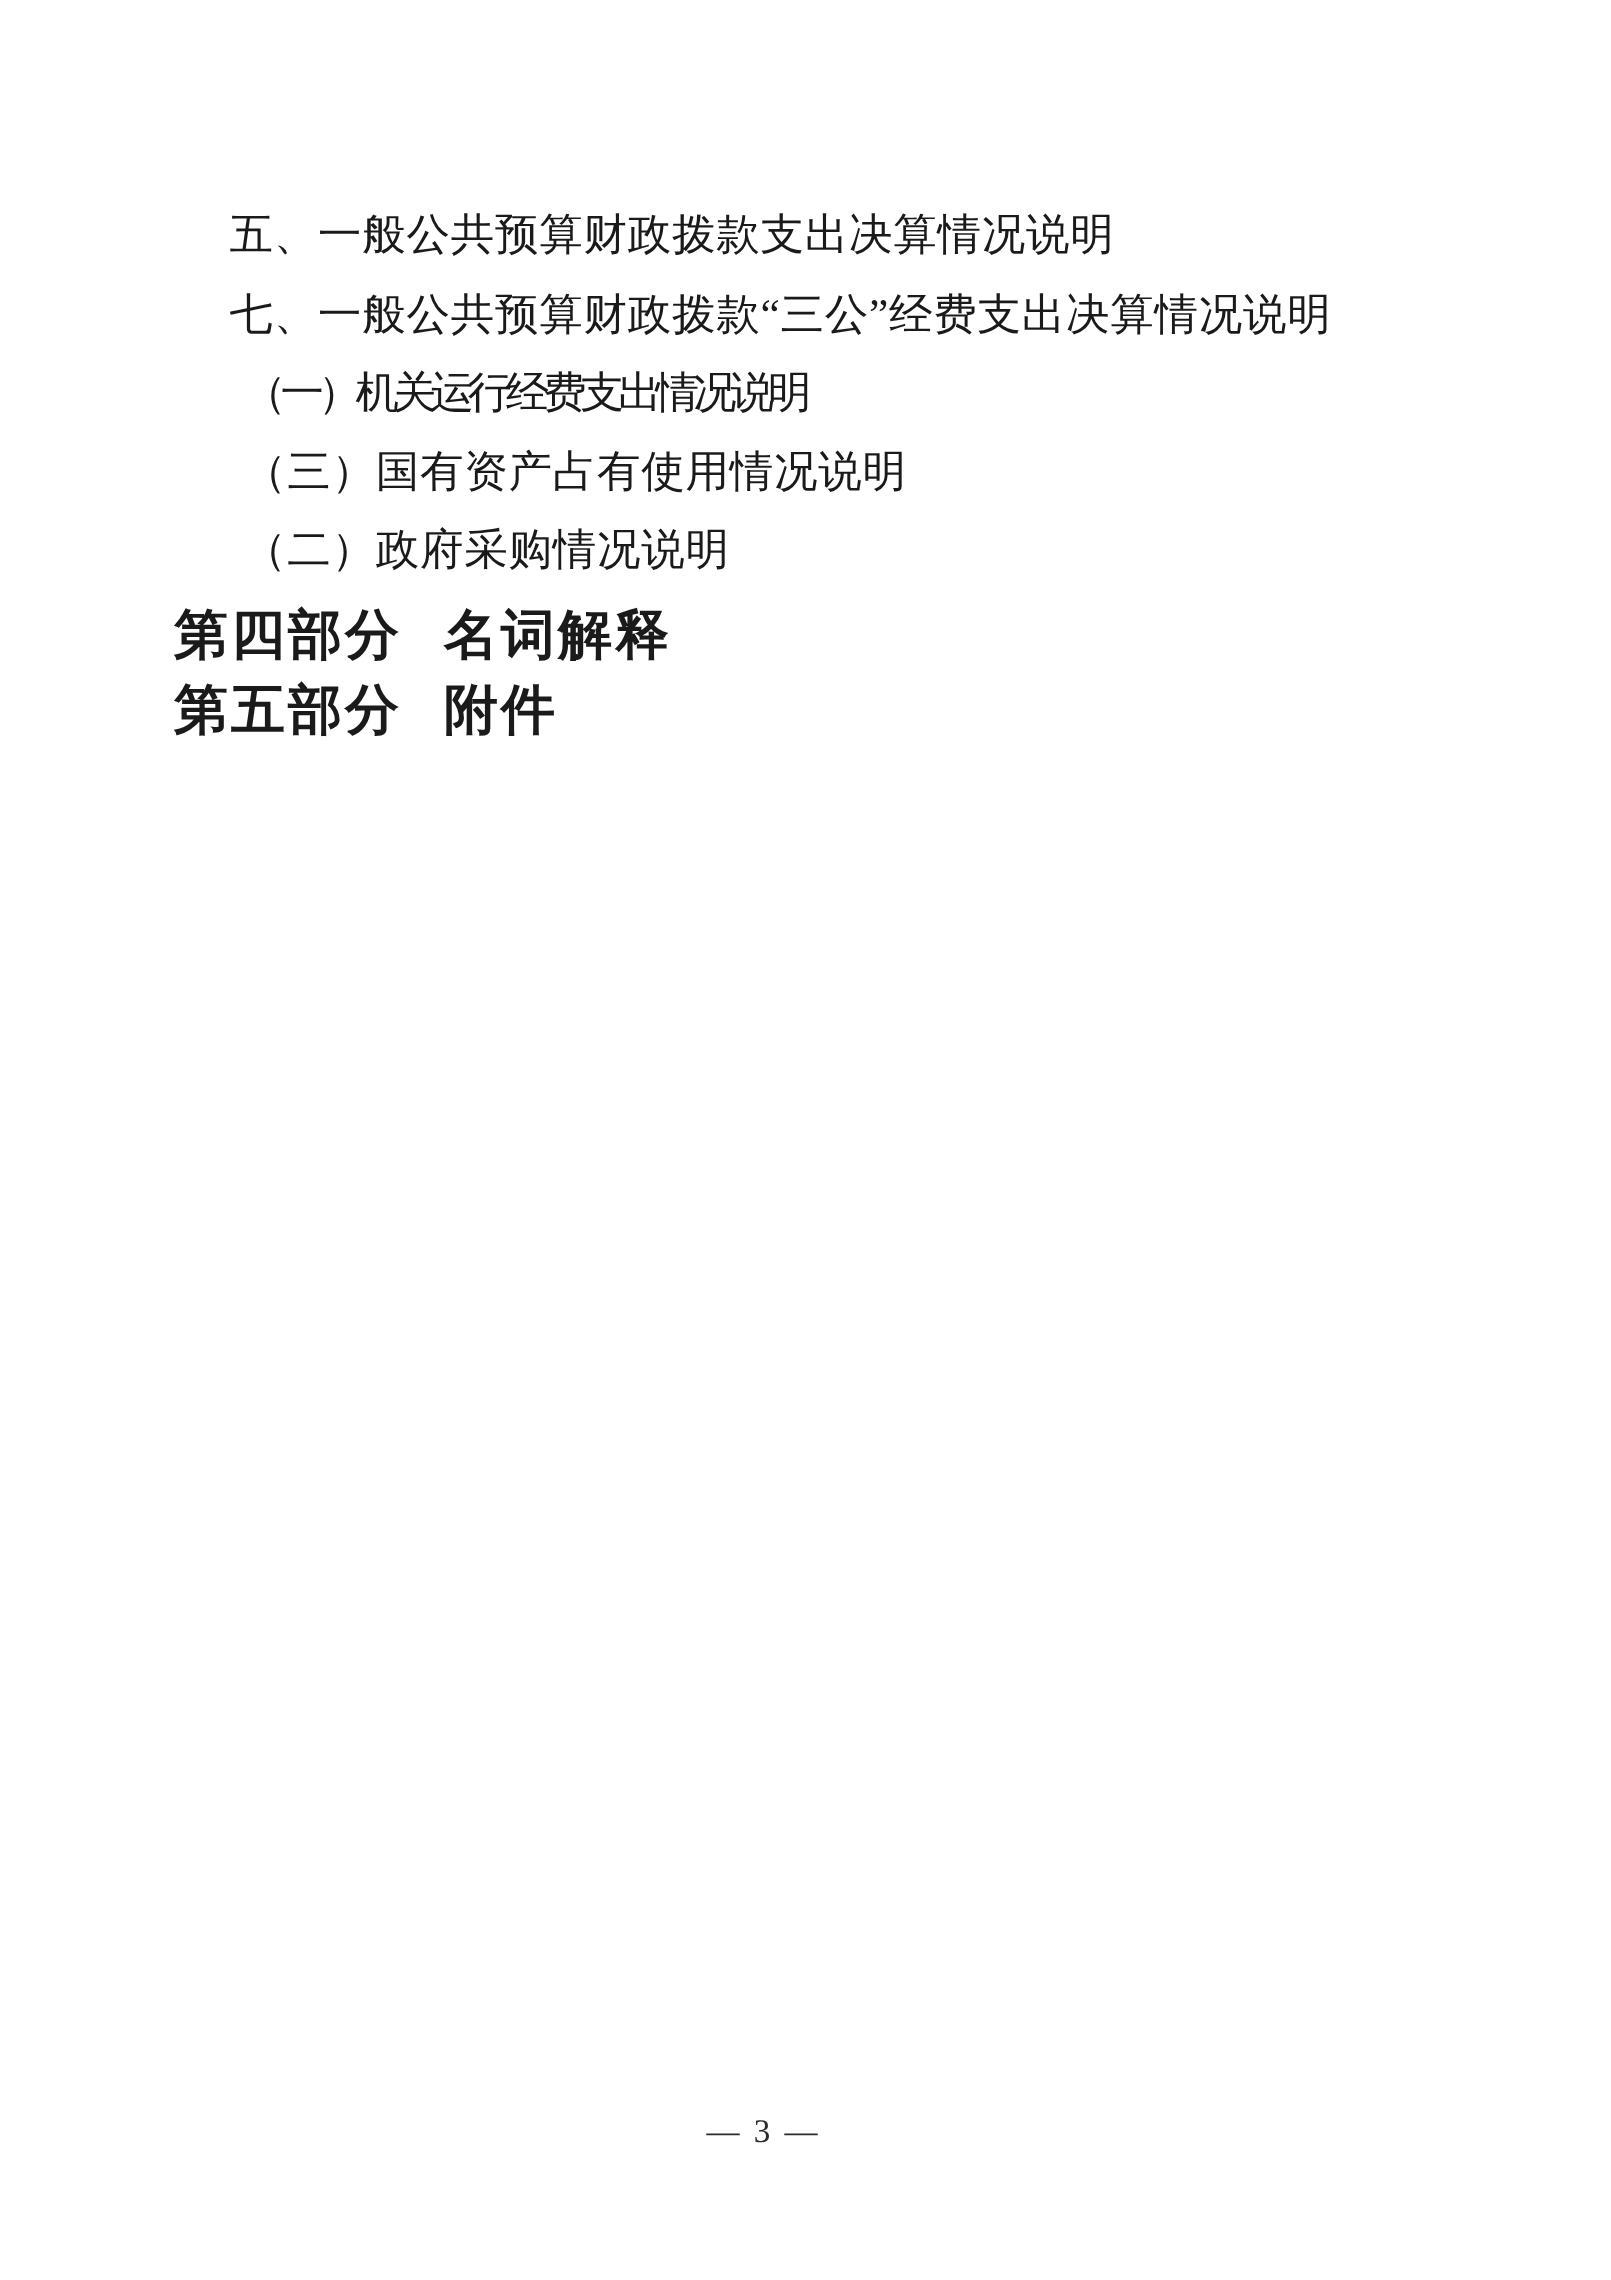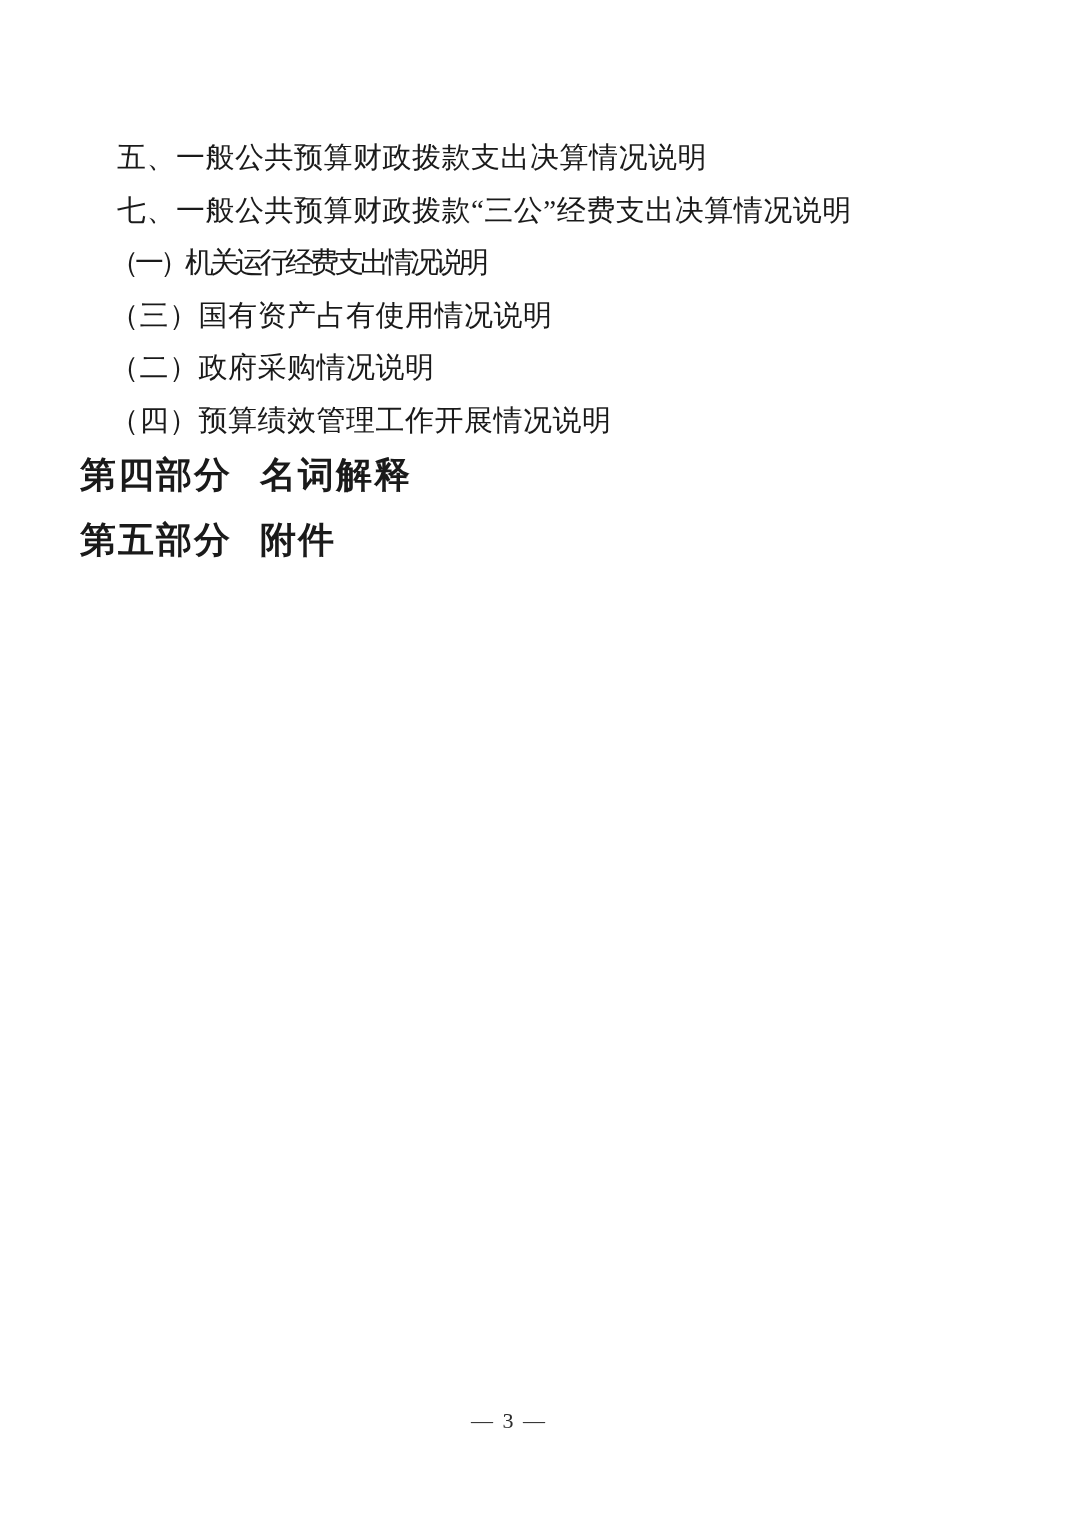--- a/index.html
+++ b/index.html
@@ -15,49 +15,49 @@
     color: #1a1a1a;
     overflow: hidden;
   }
   .page {
     position: relative;
     width: 1018px;
     height: 1520px;
     background: #ffffff;
     box-sizing: border-box;
     padding-top: 131px;
-    padding-left: 80px;
+    padding-left: 116px;
   }
   .toc-item {
     font-size: 29px;
     line-height: 52.5px;
     letter-spacing: 0.5px;
     margin-left: 37px;
     white-space: nowrap;
   }
   
   .toc-item:nth-child(3) {
     letter-spacing: -4px;
   }
   
   .toc-item.sub {
-    margin-left: 30px;
+    margin-left: 46px;
   }
   .section-head {
     font-size: 36px;
     font-weight: bold;
     line-height: 40px;
     white-space: nowrap;
     letter-spacing: 2px;
   }
   .section-head.first {
     margin-top: 9px;
   }
   .section-head.second {
-    margin-top: 25px;
+    margin-top: 10px;
   }
   .section-number {
     margin-right: 28px;
   }
   .footer-page-number {
     position: absolute;
     left: 0;
     right: 0;
     top: 1408px;
     text-align: center;
@@ -70,21 +70,20 @@
 <body>
 
 <div class="page">
 
   <div>
     <div class="toc-item">五、一般公共预算财政拨款支出决算情况说明</div>
     <div class="toc-item">七、一般公共预算财政拨款“三公”经费支出决算情况说明</div>
     <div class="toc-item sub">（一）机关运行经费支出情况说明</div>
     <div class="toc-item sub">（三）国有资产占有使用情况说明</div>
     <div class="toc-item sub">（二）政府采购情况说明</div>
-    <div class="toc-item sub">（四）预算绩效管理工作开展情况说明</div>
   </div>
 
   <div class="section-head first">
     <span class="section-number">第四部分</span><span class="section-title">名词解释</span>
   </div>
 
   <div class="section-head second">
     <span class="section-number">第五部分</span><span class="section-title">附件</span>
   </div>
 

